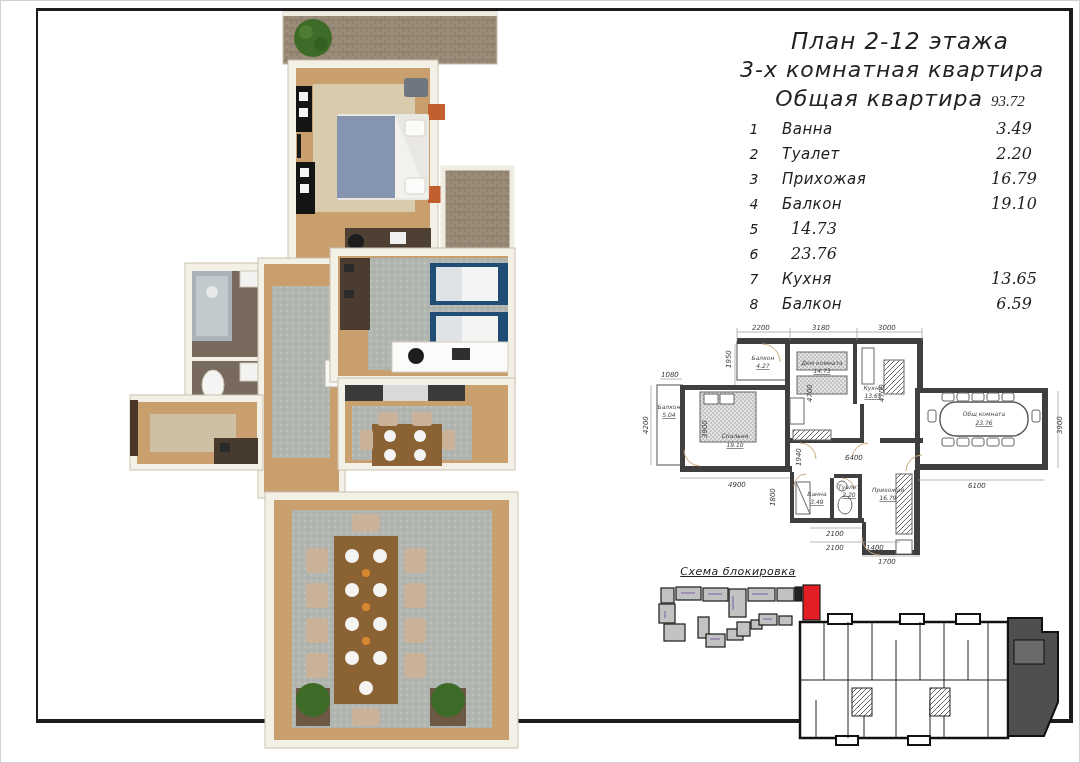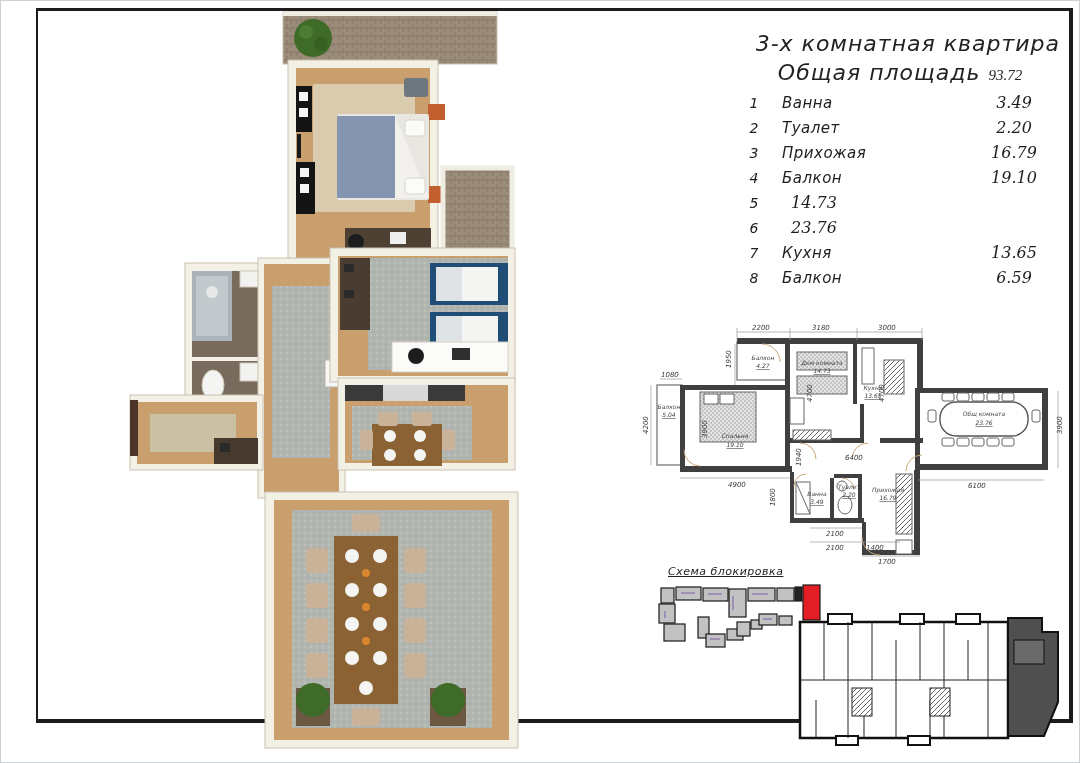--- a/index.html
+++ b/index.html
@@ -5,30 +5,30 @@
   html,body{margin:0;padding:0;background:#fff;}
   .canvas{position:relative;width:1080px;height:763px;background:#fff;overflow:hidden;
           box-shadow:inset 0 0 0 1px #ccd1d7;font-family:"DejaVu Sans",sans-serif;}
   .frame{position:absolute;left:36px;top:8px;width:1031px;height:708px;
          border-top:3px solid #1c1c1c;border-left:2px solid #1c1c1c;
          border-right:4px solid #1c1c1c;border-bottom:4px solid #1c1c1c;background:#fff;}
   svg{position:absolute;left:0;top:0;}
   
   .titleblock{position:absolute;left:740px;top:28px;width:320px;color:#222;font-style:italic;}
   .t1{font-size:23px;text-align:center;letter-spacing:1px;}
-  .t2{font-size:22px;text-align:right;letter-spacing:1px;margin-top:3px;}
+  .t2{font-size:22px;text-align:left;letter-spacing:1px;margin-top:3px;}
   .t3{font-size:22px;text-align:center;margin-top:4px;letter-spacing:1px;}
   .t3 .val{font-family:Liberation Serif, serif;font-size:15px;letter-spacing:0;}
   .roomtable{margin-top:8px;}
   .roomrow{display:flex;align-items:baseline;height:25px;font-size:15px;color:#1e1e1e;}
   .roomrow .num{width:28px;text-align:center;font-size:14px;}
   .roomrow .nm{flex:1;padding-left:14px;letter-spacing:.5px;}
   .roomrow .ar{width:92px;text-align:center;font-family:"DejaVu Serif",serif;font-size:16px;}
   
-  .schemelabel{position:absolute;left:668px;top:565px;width:140px;text-align:left;
+  .schemelabel{position:absolute;left:668px;top:565px;width:140px;text-align:center;
                font-size:11px;font-style:italic;color:#222;text-decoration:underline;letter-spacing:.5px;}
   
   .dim{font-family:"DejaVu Sans",sans-serif;font-style:italic;font-size:7px;fill:#3a3a3a;}
   .rlab{font-family:"DejaVu Sans",sans-serif;font-style:italic;font-size:6px;fill:#444;text-anchor:middle;}
   .rval{font-family:"DejaVu Sans",sans-serif;font-style:italic;font-size:6px;fill:#444;text-anchor:middle;text-decoration:underline;}
 </style>
 </head>
 <body>
 
 <div class="canvas">
@@ -394,23 +394,24 @@
         <line x1="930" y1="700" x2="930" y2="738"></line>
       </g>
       <rect x="852" y="688" width="20" height="28" fill="url(#diag)" stroke="#222"></rect>
       <rect x="930" y="688" width="20" height="28" fill="url(#diag)" stroke="#222"></rect>
       <path d="M1008,618 h34 v14 h16 v70 l-14,34 h-36 z" fill="#4f4f4f" stroke="#111" stroke-width="2"></path>
       <rect x="1014" y="640" width="30" height="24" fill="#6a6a6a" stroke="#111"></rect>
     </g>
   </svg>
 
   <div class="titleblock">
+    <div class="t1">План 2-12 этажа</div>
     <div class="t2">3-х комнатная квартира</div>
     <div class="t3">
-      <span>Общая площадь</span>
+      <span>Общая квартира</span>
       <span class="val">93.72</span>
     </div>
     <div class="roomtable">
       <div class="roomrow">
         <span class="num">1</span>
         <span class="nm">Ванна</span>
         <span class="ar">3.49</span>
       </div>
       <div class="roomrow">
         <span class="num">2</span>

